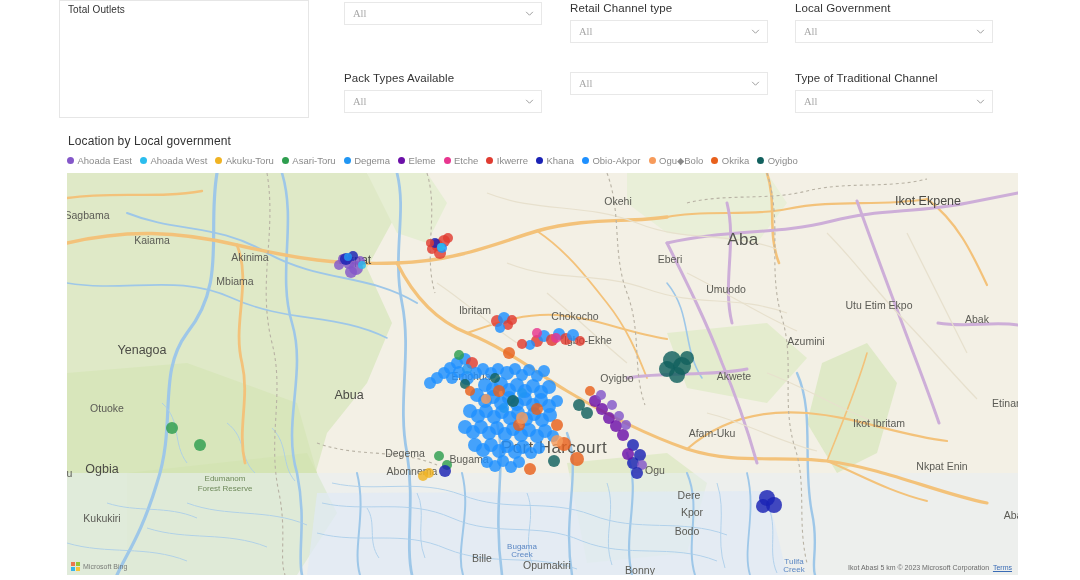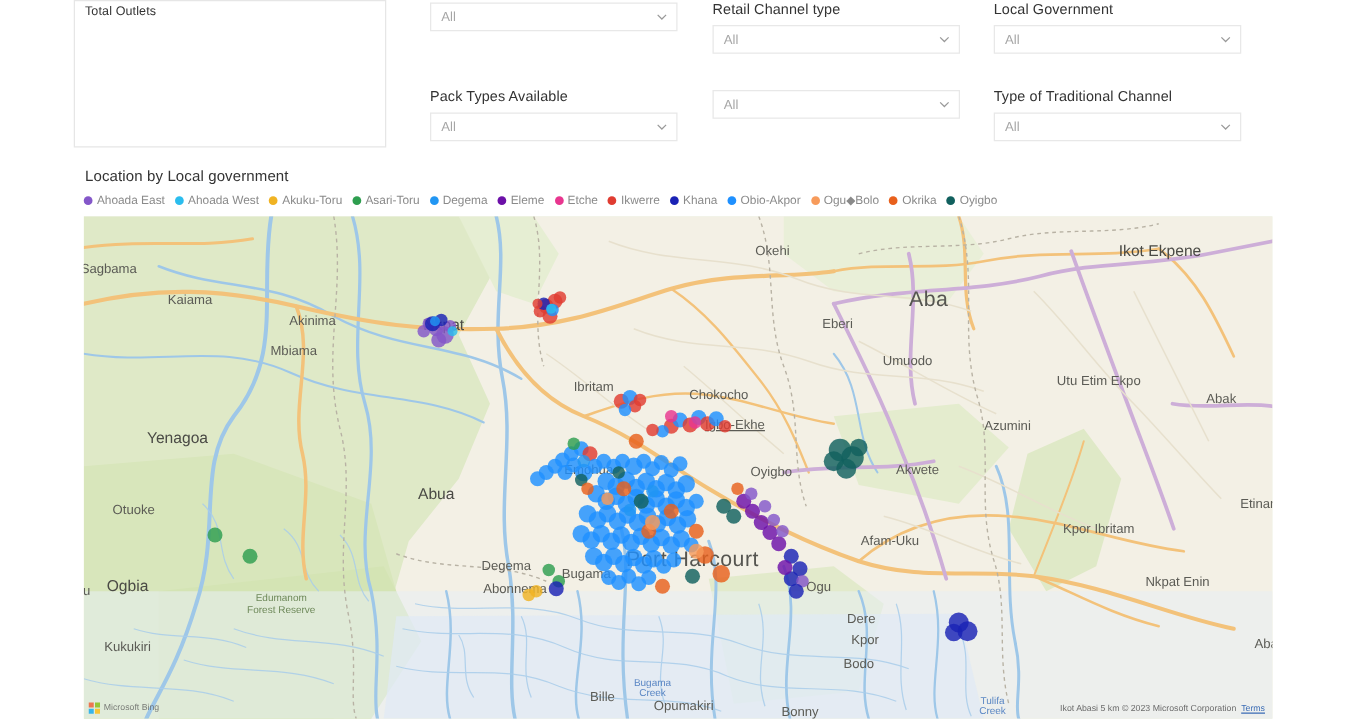--- a/index.html
+++ b/index.html
@@ -28,21 +28,21 @@
 
   
   .slicer { position: absolute; }
   .slicer-label {
     font-size: 11.5px; color: #333333; white-space: nowrap;
     letter-spacing: .1px; margin-bottom: 6px; display:block;
   }
   .slicer-box {
     position: relative; width: 198px; height: 23px;
     border: 1px solid #e8e8e8; background: #fff;
-    display: flex; align-items: center;
+    display: flex; align-items: center; font-family: Liberation Serif, serif;
   }
   .slicer-value {
     font-size: 10.5px; color: #a6a6a6; padding-left: 8px; user-select:none;
   }
   .chev {
     position: absolute; right: 7px; top: 50%;
     width: 9px; height: 9px; margin-top: -5px;
   }
   .chev svg { display:block; width:100%; height:100%; }
 
@@ -343,35 +343,35 @@
       <div class="map-labels" id="map-labels">
           <div class="mlabel mid" style="left: 20px; top: 42px;">Sagbama</div>
           <div class="mlabel mid" style="left: 85px; top: 67px;">Kaiama</div>
           <div class="mlabel mid" style="left: 183px; top: 84px;">Akinima</div>
           <div class="mlabel mid" style="left: 168px; top: 108px;">Mbiama</div>
           <div class="mlabel big" style="left: 288px; top: 87px;">Nkpat</div>
           <div class="mlabel big" style="left: 75px; top: 177px;">Yenagoa</div>
           <div class="mlabel big" style="left: 282px; top: 222px;">Abua</div>
           <div class="mlabel mid" style="left: 408px; top: 137px;">Ibritam</div>
           <div class="mlabel mid" style="left: 508px; top: 143px;">Chokocho</div>
-          <div class="mlabel mid" style="left: 521px; top: 167px; text-decoration: underline;">Igbo-Ekhe</div>
+          <div class="mlabel mid" style="left: 521px; top: 167px;">Igbo-Ekhe</div>
           <div class="mlabel mid" style="left: 551px; top: 28px;">Okehi</div>
           <div class="mlabel mid" style="left: 603px; top: 86px;">Eberi</div>
           <div class="mlabel mid" style="left: 659px; top: 116px;">Umuodo</div>
           <div class="mlabel huge" style="left: 676px; top: 67px;">Aba</div>
           <div class="mlabel big" style="left: 861px; top: 28px;">Ikot Ekpene</div>
           <div class="mlabel mid" style="left: 812px; top: 132px;">Utu Etim Ekpo</div>
           <div class="mlabel mid" style="left: 739px; top: 168px;">Azumini</div>
           <div class="mlabel mid" style="left: 910px; top: 146px;">Abak</div>
           <div class="mlabel mid" style="left: 667px; top: 203px;">Akwete</div>
           <div class="mlabel mid" style="left: 404px; top: 203px;">Emohua</div>
           <div class="mlabel mid" style="left: 550px; top: 205px;">Oyigbo</div>
           <div class="mlabel huge" style="left: 487px; top: 275px;">Port Harcourt</div>
           <div class="mlabel mid" style="left: 645px; top: 260px;">Afam-Uku</div>
-          <div class="mlabel mid" style="left: 812px; top: 250px;">Kpor Ibritam</div>
+          <div class="mlabel mid" style="left: 812px; top: 250px;">Ikot Ibritam</div>
           <div class="mlabel mid" style="left: 940px; top: 230px;">Etinan</div>
           <div class="mlabel mid" style="left: 875px; top: 293px;">Nkpat Enin</div>
           <div class="mlabel mid" style="left: 40px; top: 235px;">Otuoke</div>
           <div class="mlabel big" style="left: 35px; top: 296px;">Ogbia</div>
           <div class="mlabel mid" style="left: -16px; top: 300px;">Okodugu</div>
           <div class="mlabel mid" style="left: 35px; top: 345px;">Kukukiri</div>
           <div class="mlabel mid" style="left: 338px; top: 280px;">Degema</div>
           <div class="mlabel mid" style="left: 345px; top: 298px;">Abonnema</div>
           <div class="mlabel mid" style="left: 402px; top: 286px;">Bugama</div>
           <div class="mlabel mid" style="left: 588px; top: 297px;">Ogu</div>

